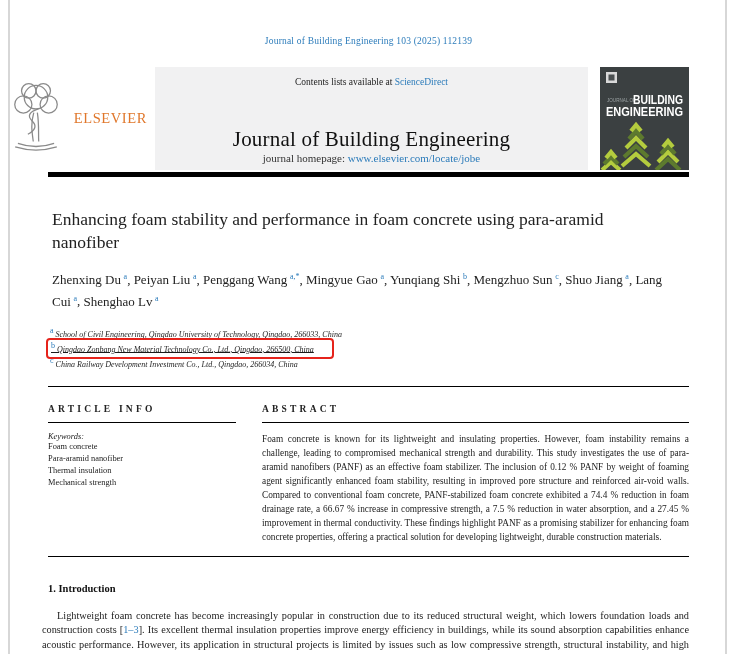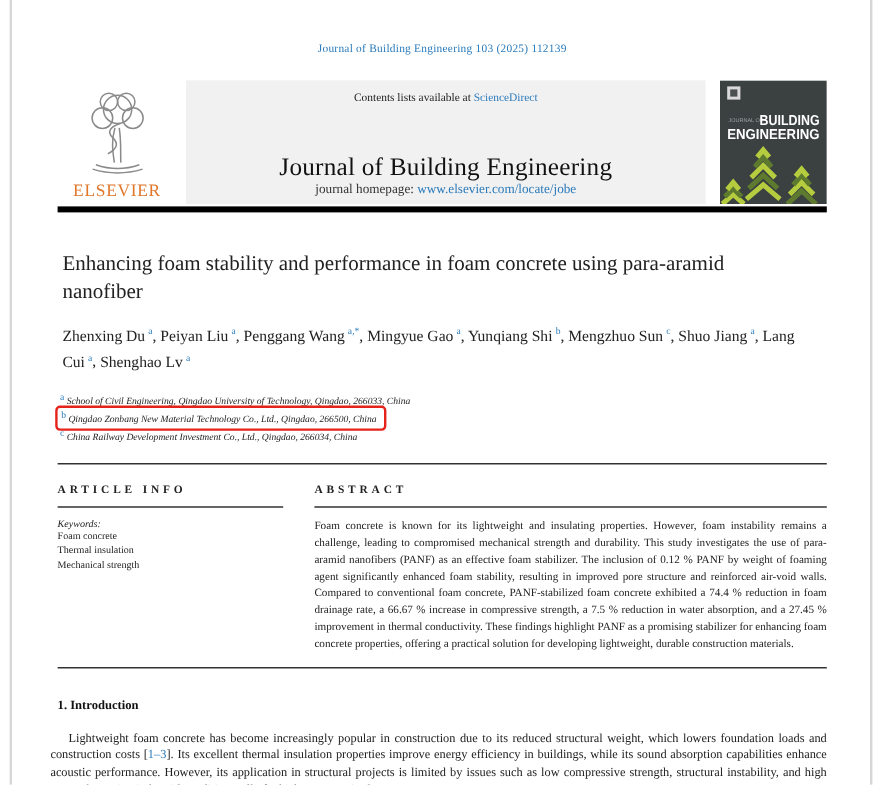--- a/index.html
+++ b/index.html
@@ -11,21 +11,21 @@
   .page-edge{position:absolute;top:0;bottom:0;width:2px;background:#d7d7d7;}
   .page-edge.left{left:8px;}
   .page-edge.right{left:725px;}
   .page{padding:0 40px 0 48px;position:relative;}
 
   .journal-ref{
     margin-top:36px;text-align:center;font-size:9.5px;color:var(--blue);letter-spacing:.2px;
   }
 
   .header-row{margin-top:21px;display:flex;align-items:stretch;height:103px;}
-  .elsevier-logo{width:99px;display:flex;flex-direction:column;align-items:center;justify-content:flex-end;padding-bottom:2px;}
+  .elsevier-logo{width:99px;display:flex;flex-direction:row;align-items:center;justify-content:flex-end;padding-bottom:2px;}
   .elsevier-logo svg{display:block;}
   .elsevier-text{font-size:14.5px;letter-spacing:.6px;color:var(--orange);font-family:"Liberation Serif",serif;margin-top:1px;}
 
   .header-box{
     flex:1;background:var(--boxbg);margin-left:8px;display:flex;flex-direction:column;
     justify-content:flex-start;text-align:center;padding:10px 6px 9px 6px;box-sizing:border-box;
   }
   .contents-line{font-size:9.5px;color:#222;}
   .journal-name{font-size:21px;color:#111;letter-spacing:.2px;margin-top:40px;}
   .homepage-line{font-family:Liberation Serif, serif;font-size:11px;color:#333;}
@@ -40,22 +40,22 @@
     font-weight:normal;font-size:17.5px;line-height:23px;color:#222;
     margin:31px 0 0 4px;max-width:600px;
   }
   .authors{margin:14px 0 0 4px;font-size:13px;line-height:18.5px;color:#222;max-width:620px;}
   .authors sup,.affil sup{color:var(--blue);font-size:8px;font-style:normal;}
   .affiliations{margin:15px 0 12px 2px;font-size:8px;line-height:10.8px;}
   .affil{white-space:nowrap;}
   .affil-text{font-style:italic;color:#222;}
   .affil-inner{display:inline-block;}
   .affil-inner.hl{
-    border:2.5px solid var(--red);border-radius:4px;padding:1px 6px 2px 3px;
-    margin:-3px 0 -3px -4px;position:relative;z-index:2;background:transparent;
+    border:2.5px solid var(--red);border-radius:4px;padding:1px 18px 2px 3px;
+    margin:-3px 0 -3px -4px;position:relative;z-index:2;background:transparent;text-decoration:underline;
   }
 
   .rule-full{height:1.2px;background:#000;border:0;margin:15px 0 0 0;}
 
   .two-col{display:flex;margin-top:17px;}
   .col-left{width:188px;flex:none;}
   .col-right{flex:1;margin-left:26px;}
   .section-heading{font-size:9.5px;letter-spacing:3.2px;color:#222;font-weight:600;}
   .head-rule{height:1.1px;background:#000;border:0;margin:8px 0 0 0;}
   .kw-label{font-style:italic;font-size:8.4px;margin-top:9px;color:#222;}
@@ -161,20 +161,21 @@
 
   <div class="rule-full"></div>
 
   <div class="two-col">
     <div class="col-left">
       <div class="section-heading">ARTICLE INFO</div>
       <div class="head-rule"></div>
       <div class="kw-label">Keywords:</div>
       <div id="keywords">
           <div class="kw">Foam concrete</div>
+          <div class="kw">Para-aramid nanofiber</div>
           <div class="kw">Thermal insulation</div>
           <div class="kw">Mechanical strength</div>
         </div>
     </div>
     <div class="col-right">
       <div class="section-heading">ABSTRACT</div>
       <div class="head-rule"></div>
       <p class="abstract-text">Foam concrete is known for its lightweight and insulating properties. However, foam instability remains a challenge, leading to compromised mechanical strength and durability. This study investigates the use of para-aramid nanofibers (PANF) as an effective foam stabilizer. The inclusion of 0.12 % PANF by weight of foaming agent significantly enhanced foam stability, resulting in improved pore structure and reinforced air-void walls. Compared to conventional foam concrete, PANF-stabilized foam concrete exhibited a 74.4 % reduction in foam drainage rate, a 66.67 % increase in compressive strength, a 7.5 % reduction in water absorption, and a 27.45 % improvement in thermal conductivity. These findings highlight PANF as a promising stabilizer for enhancing foam concrete properties, offering a practical solution for developing lightweight, durable construction materials.</p>
     </div>
   </div>

